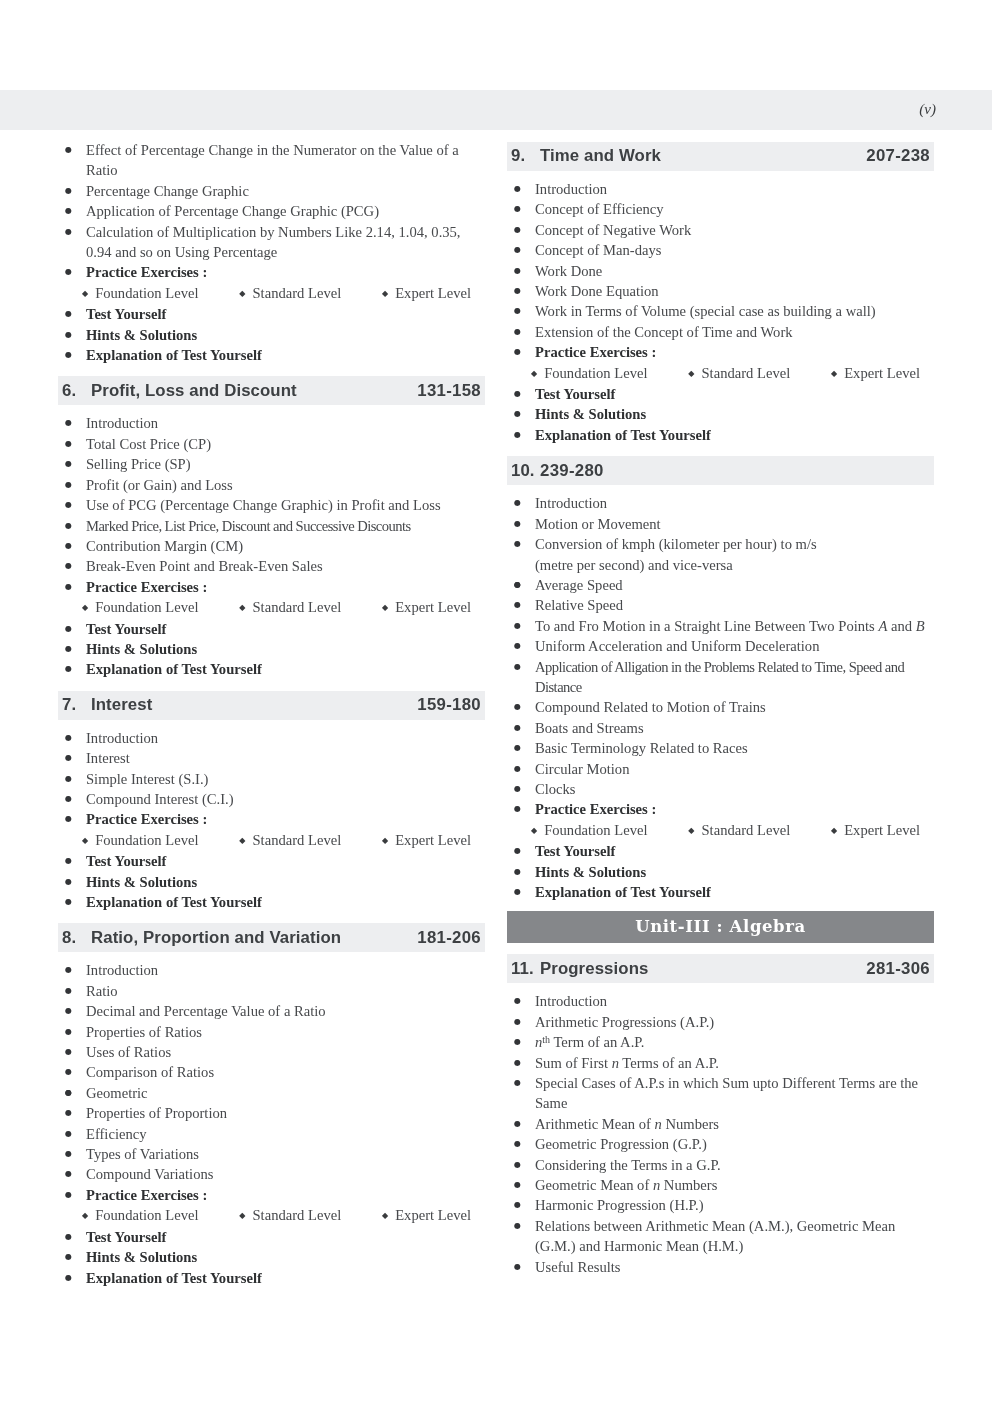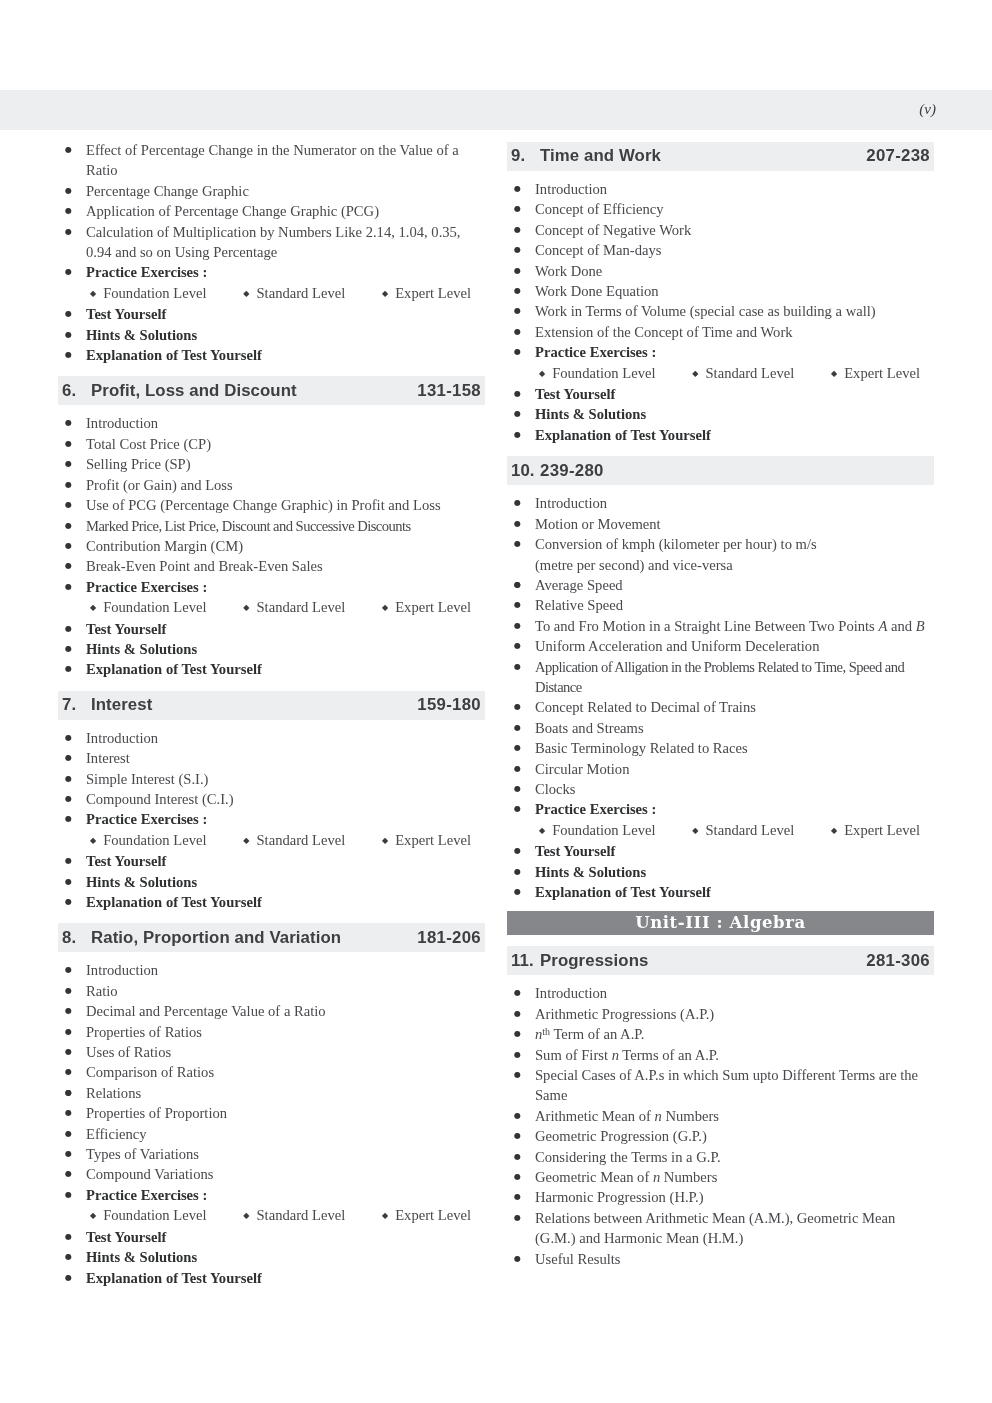--- a/index.html
+++ b/index.html
@@ -66,34 +66,34 @@
     font-size:8px;
     font-family:"DejaVu Sans", sans-serif;
     color:var(--bullet);
     line-height:20.4px;
   }
   .item.bold{font-weight:bold;color:var(--bold-text);}
   .item.tight .txt{letter-spacing:-0.55px;}
   .txt .it{font-style:italic;}
   .txt sup{font-size:10px;line-height:0;vertical-align:4px;}
   .levels{
-    margin-left:32px;margin-right:14px;
+    margin-left:24px;margin-right:14px;
     display:flex;justify-content:space-between;
   }
   .lvl{white-space:nowrap;}
   .lvl .diamond{
     font-size:8px;
     font-family:"DejaVu Sans", sans-serif;
     color:#3a3c3e;
     margin-right:7px;
     vertical-align:2px;
   }
   .unit-banner{
     margin-top:9px;
-    height:24px;
+    height:32px;
     background:var(--banner-bg);
     display:flex;align-items:center;justify-content:center;
     color:var(--banner-text);
     font-family:"DejaVu Serif", serif;
     font-weight:bold;
     font-size:16.5px;
     letter-spacing:0.6px;
   }
 </style>
 </head>
@@ -177,21 +177,21 @@
             <span class="ch-pages">181-206</span>
           </div>
           <div class="items">
             <div class="item"><span class="bullet">●</span><span class="txt">Introduction</span></div>
             <div class="item"><span class="bullet">●</span><span class="txt">Ratio</span></div>
             <div class="item"><span class="bullet">●</span><span class="txt">Decimal and Percentage Value of a Ratio</span></div>
             <div class="item"><span class="bullet">●</span><span class="txt">Properties of Ratios</span></div>
             <div class="item"><span class="bullet">●</span><span class="txt">Uses of Ratios</span></div>
             <div class="item"><span class="bullet">●</span><span class="txt">Comparison of Ratios</span></div>
             <div class="item"><span class="bullet">●</span></div>
-            <div class="item"><span class="bullet">●</span><span class="txt">Relations</span></div>
+            <div class="item"><span class="bullet">●</span><span class="txt">Geometric</span></div>
             <div class="item"><span class="bullet">●</span><span class="txt">Properties of Proportion</span></div>
             <div class="item"><span class="bullet">●</span><span class="txt">Efficiency</span></div>
             <div class="item"><span class="bullet">●</span><span class="txt">Types of Variations</span></div>
             <div class="item"><span class="bullet">●</span><span class="txt">Compound Variations</span></div>
             <div class="item bold"><span class="bullet">●</span><span class="txt">Practice Exercises :</span></div>
             <div class="levels">
               <span class="lvl"><span class="diamond">◆</span><span>Foundation Level</span></span>
               <span class="lvl"><span class="diamond">◆</span><span>Standard Level</span></span>
               <span class="lvl"><span class="diamond">◆</span><span>Expert Level</span></span>
             </div>
@@ -236,21 +236,21 @@
           <div class="items">
             <div class="item"><span class="bullet">●</span><span class="txt">Introduction</span></div>
             <div class="item"><span class="bullet">●</span><span class="txt">Motion or Movement</span></div>
             <div class="item"><span class="bullet">●</span><span class="txt"><span>Conversion of kmph (kilometer per hour) to m/s</span><br><span>(metre per second) and vice-versa</span></span></div>
             <div class="item tight"><span class="bullet">●</span></div>
             <div class="item"><span class="bullet">●</span><span class="txt">Average Speed</span></div>
             <div class="item"><span class="bullet">●</span><span class="txt">Relative Speed</span></div>
             <div class="item"><span class="bullet">●</span><span class="txt"><span>To and Fro Motion in a Straight Line Between Two Points </span><span class="it">A</span><span> and </span><span class="it">B</span></span></div>
             <div class="item"><span class="bullet">●</span><span class="txt">Uniform Acceleration and Uniform Deceleration</span></div>
             <div class="item tight"><span class="bullet">●</span><span class="txt">Application of Alligation in the Problems Related to Time, Speed and Distance</span></div>
-            <div class="item"><span class="bullet">●</span><span class="txt">Concept Related to Decimal of Trains</span></div>
+            <div class="item"><span class="bullet">●</span><span class="txt">Compound Related to Motion of Trains</span></div>
             <div class="item"><span class="bullet">●</span><span class="txt">Boats and Streams</span></div>
             <div class="item"><span class="bullet">●</span><span class="txt">Basic Terminology Related to Races</span></div>
             <div class="item"><span class="bullet">●</span><span class="txt">Circular Motion</span></div>
             <div class="item"><span class="bullet">●</span><span class="txt">Clocks</span></div>
             <div class="item bold"><span class="bullet">●</span><span class="txt">Practice Exercises :</span></div>
             <div class="levels">
               <span class="lvl"><span class="diamond">◆</span><span>Foundation Level</span></span>
               <span class="lvl"><span class="diamond">◆</span><span>Standard Level</span></span>
               <span class="lvl"><span class="diamond">◆</span><span>Expert Level</span></span>
             </div>

